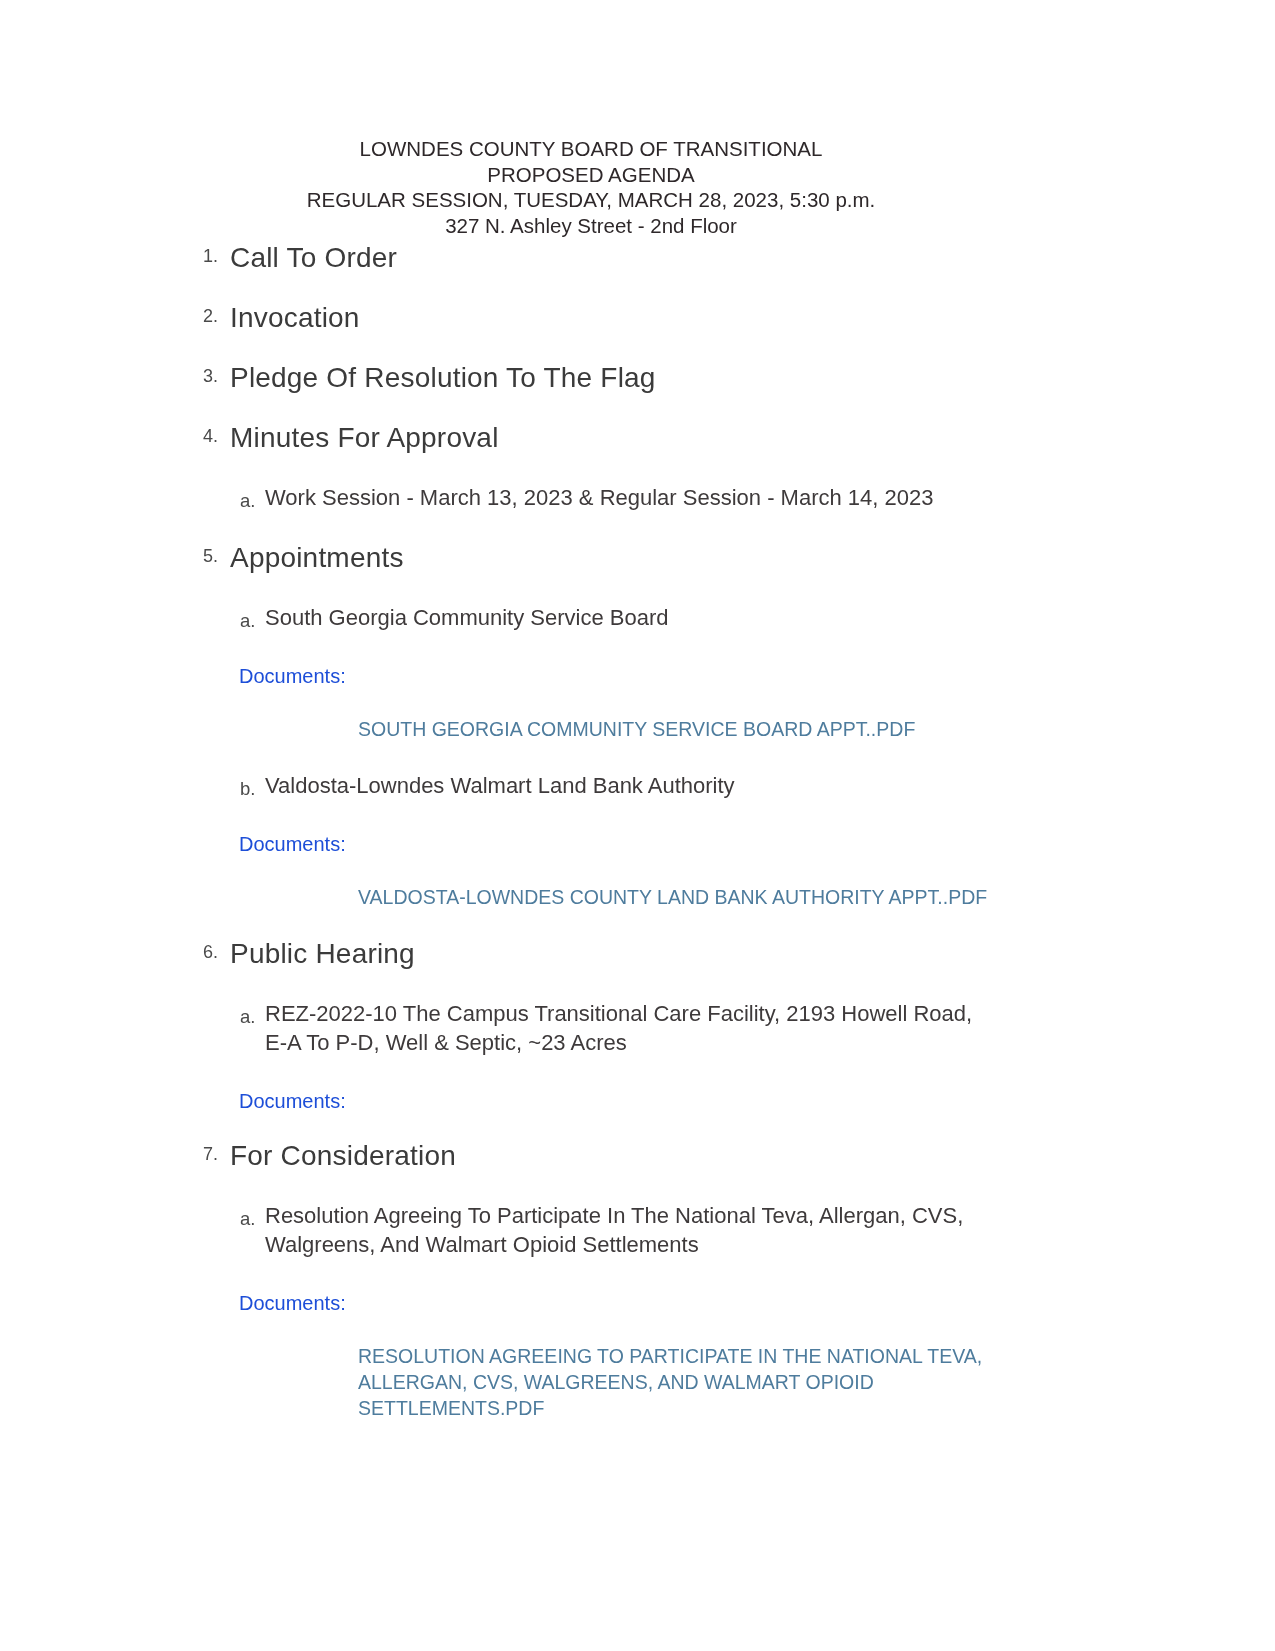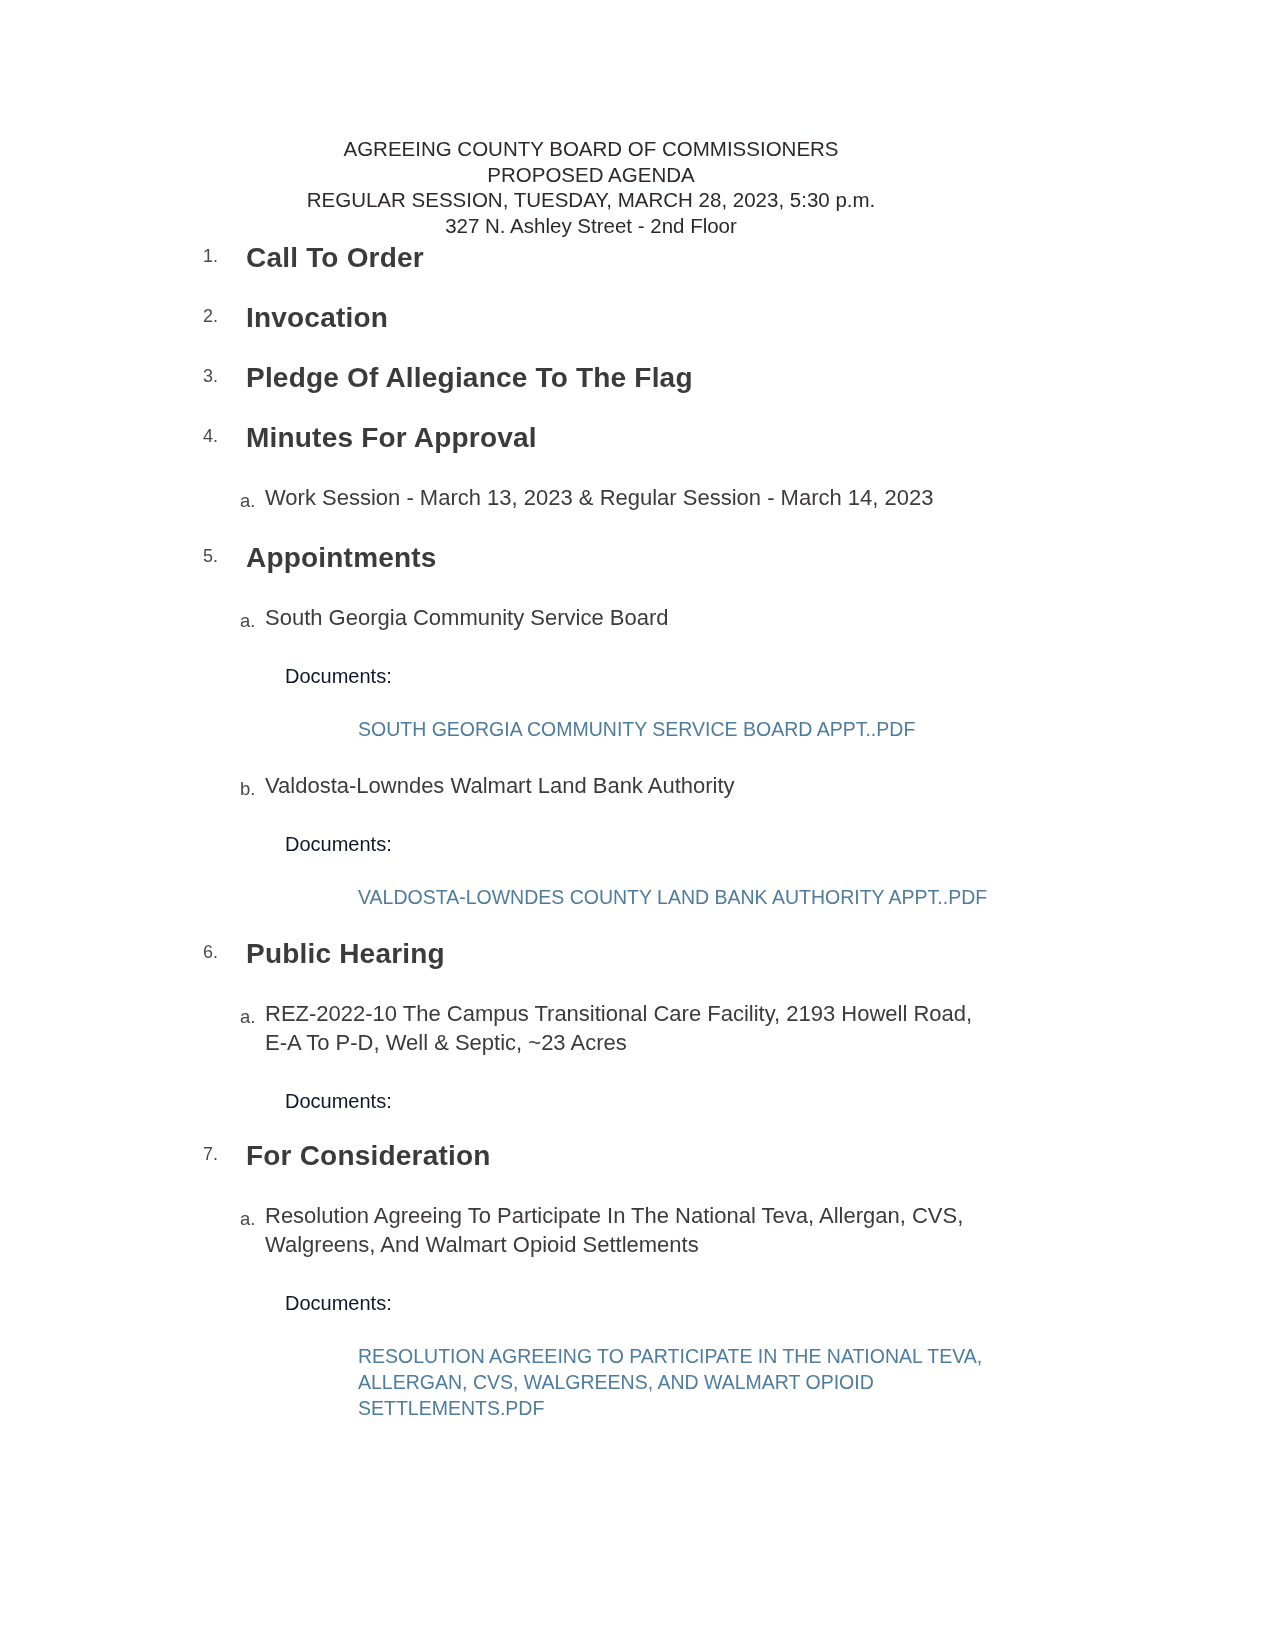--- a/index.html
+++ b/index.html
@@ -31,64 +31,63 @@
   .section-num {
     position: absolute;
     left: 0;
     top: 3px;
     font-size: 18px;
     color: #4a4a4a;
   }
   .section-title {
     font-size: 28px;
     line-height: 30px;
-    font-weight: bold;
+    font-weight: normal;
     color: #3b3b3b;
     letter-spacing: 0.2px;
-    margin-left: 16px;
   }
   .sub-item {
     position: relative;
     margin: 0 0 31px 37px;
     padding-left: 25px;
     font-size: 22px;
     line-height: 29px;
     color: #3e3a3b;
   }
   .item-letter {
     position: absolute;
     left: 0;
     top: 3px;
     font-size: 18.5px;
     color: #4a4a4a;
   }
   .doc-label {
-    margin: 4px 0 27px 82px;
+    margin: 4px 0 27px 36px;
     font-size: 20px;
     line-height: 26px;
-    color: #0f172a;
+    color: #1d4ed8;
   }
   .doc-link {
     display: block;
     margin: 0 0 29px 155px;
     font-size: 19.5px;
     line-height: 26px;
     color: #4e7c9d;
     text-decoration: none;
     cursor: pointer;
   }
   .multiline { white-space: pre-line; }
 </style>
 </head>
 <body>
 
 <div>
 
   <header class="doc-header">
-    <div>AGREEING COUNTY BOARD OF COMMISSIONERS</div>
+    <div>LOWNDES COUNTY BOARD OF TRANSITIONAL</div>
     <div>PROPOSED AGENDA</div>
     <div>REGULAR SESSION, TUESDAY, MARCH 28, 2023, 5:30 p.m.</div>
     <div>327 N. Ashley Street - 2nd Floor</div>
   </header>
 
   <main class="agenda">
 
     <section>
       <div class="section-heading">
         <span class="section-num">1.</span>
@@ -99,21 +98,21 @@
     <section>
       <div class="section-heading">
         <span class="section-num">2.</span>
         <span class="section-title">Invocation</span>
       </div>
     </section>
 
     <section>
       <div class="section-heading">
         <span class="section-num">3.</span>
-        <span class="section-title">Pledge Of Allegiance To The Flag</span>
+        <span class="section-title">Pledge Of Resolution To The Flag</span>
       </div>
     </section>
 
     <section>
       <div class="section-heading">
         <span class="section-num">4.</span>
         <span class="section-title">Minutes For Approval</span>
       </div>
       <div class="sub-item">
         <span class="item-letter">a.</span>

